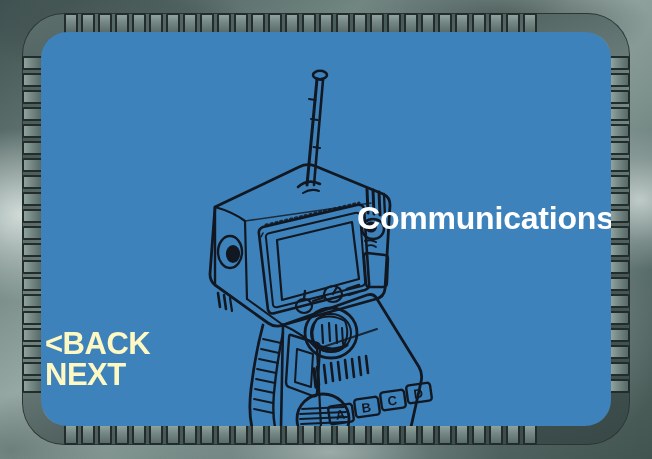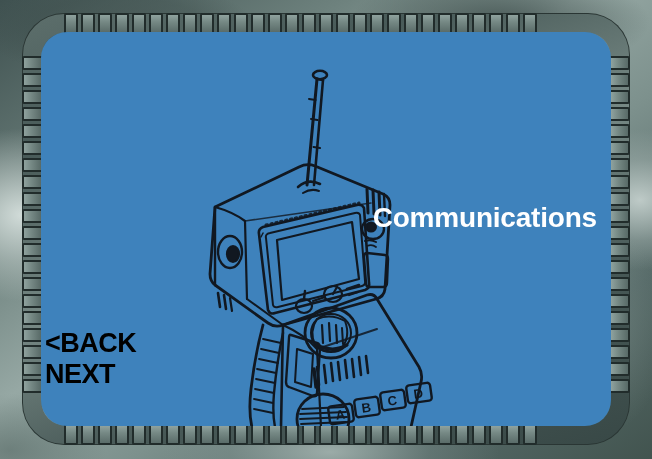--- a/index.html
+++ b/index.html
@@ -127,36 +127,36 @@
     background: #3e82bc;
     overflow: hidden;
   }
 
   
   .title {
     position: absolute;
     left: 316px;
     top: 138px;
     width: 240px;
-    text-align: right;
+    text-align: left;
     color: #ffffff;
-    font-size: 28px;
+    font-size: 32px;
     line-height: 32px;
     font-weight: 600;
     letter-spacing: -0.2px;
     white-space: pre-line;
   }
 
   
   .menu {
     position: absolute;
     left: 4px;
     top: 296px;
-    color: #000000;
-    font-size: 27px;
+    color: #fef9c3;
+    font-size: 31px;
     line-height: 31px;
     font-weight: 700;
     letter-spacing: -0.5px;
   }
   .menu-item { display: block; cursor: pointer; }
 
   
   .device {
     position: absolute;
     left: 130px;

